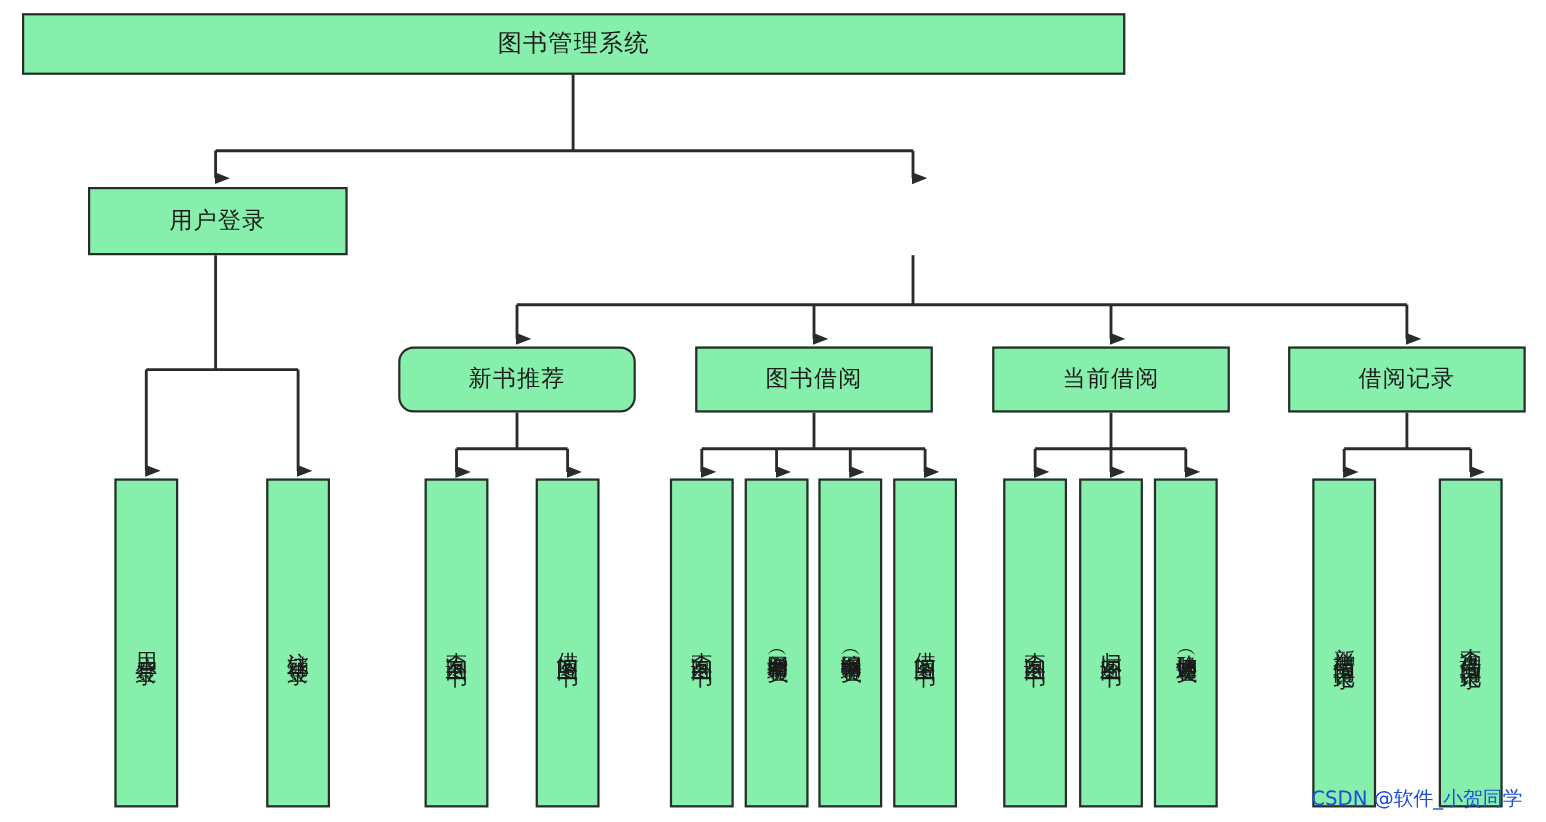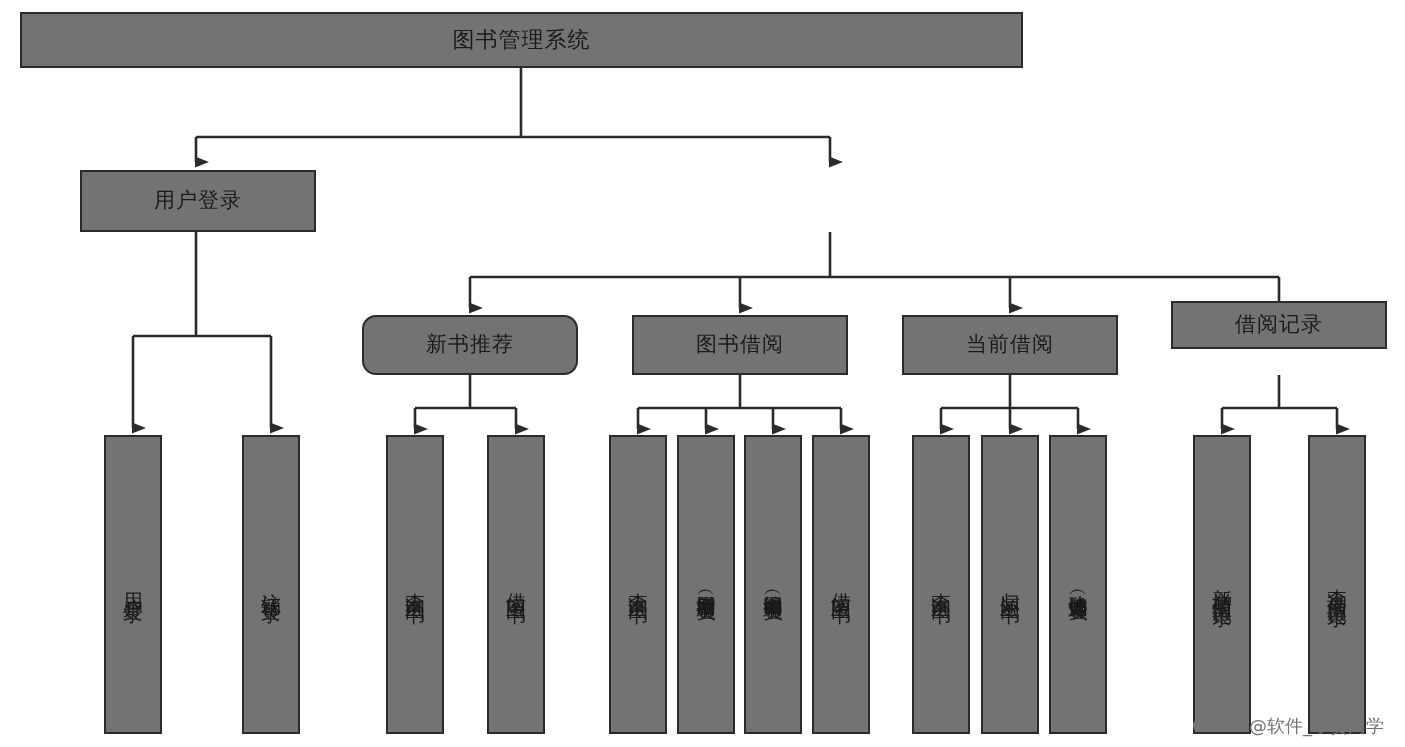--- a/index.html
+++ b/index.html
@@ -23,21 +23,21 @@
     left: 0;
     top: 0;
     width: 1405px;
     height: 747px;
     pointer-events: none;
   }
   .node {
     position: absolute;
     box-sizing: border-box;
     border: 2px solid #2b2b2b;
-    background: #737373;
+    background: #86efac;
     display: flex;
     align-items: center;
     justify-content: center;
     color: #1a1a1a;
     z-index: 2;
   }
   .node.h {
     font-size: 21px;
     letter-spacing: 1px;
     line-height: 1.2;
@@ -54,21 +54,21 @@
     padding: 4px 0;
     align-items: center;
     justify-content: center;
     white-space: nowrap;
   }
   .watermark {
     position: absolute;
     left: 1192px;
     top: 714px;
     font-size: 18px;
-    color: #737373;
+    color: #1d4ed8;
     white-space: nowrap;
     z-index: 5;
     font-family: "DejaVu Sans", "Liberation Sans", sans-serif;
   }
 </style>
 </head>
 <body>
 
 <div id="canvas">
 
@@ -125,21 +125,21 @@
     </g>
   </svg>
 
   <div class="node h root" style="left:20px; top:12px; width:1003px; height:56px;">图书管理系统</div>
 
   <div class="node h" style="left:80px; top:170px; width:236px; height:62px;">用户登录</div>
 
   <div class="node h" style="left:362px; top:315px; width:216px; height:60px;border-radius:14px;">新书推荐</div>
   <div class="node h" style="left:632px; top:315px; width:216px; height:60px;">图书借阅</div>
   <div class="node h" style="left:902px; top:315px; width:216px; height:60px;">当前借阅</div>
-  <div class="node h" style="left:1171px; top:301px; width:216px; height:48px;">借阅记录</div>
+  <div class="node h" style="left:1171px; top:315px; width:216px; height:60px;">借阅记录</div>
 
   <div class="node v" style="left:104px; top:435px; width:58px; height:299px;">用户登录</div>
   <div class="node v" style="left:242px; top:435px; width:58px; height:299px;">注销登录</div>
 
   <div class="node v" style="left:386px; top:435px; width:58px; height:299px;">查询图书</div>
   <div class="node v" style="left:487px; top:435px; width:58px; height:299px;">借阅图书</div>
 
   <div class="node v" style="left:609px; top:435px; width:58px; height:299px;">查询图书</div>
   <div class="node v" style="left:677px; top:435px; width:58px; height:299px; font-size:19px; letter-spacing:1px;">新增图书（管理员）</div>
   <div class="node v" style="left:744px; top:435px; width:58px; height:299px; font-size:19px; letter-spacing:1px;">编辑图书（管理员）</div>

